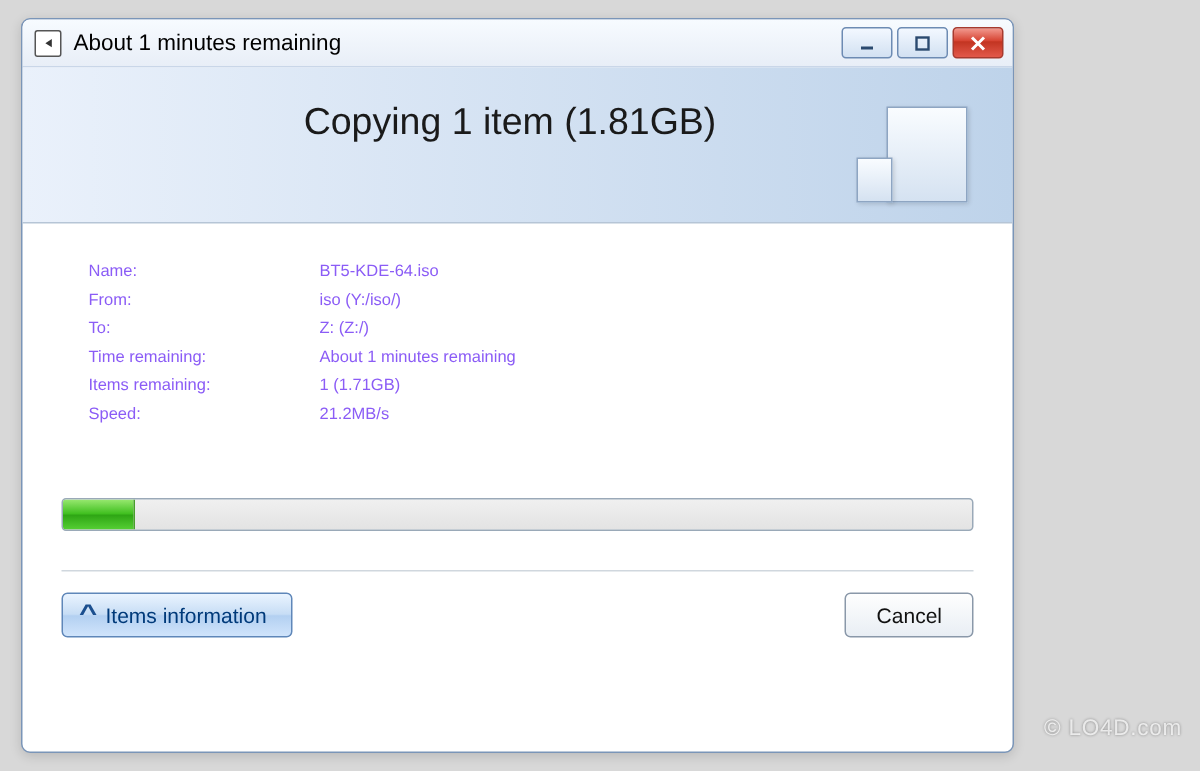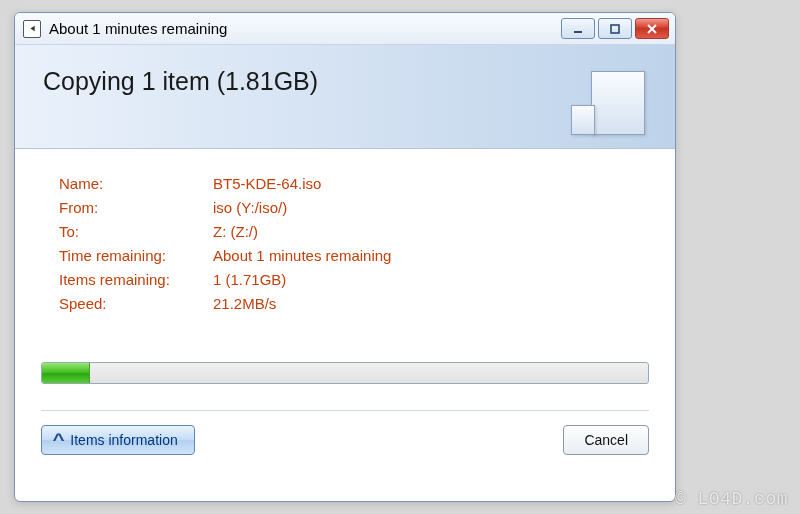--- a/index.html
+++ b/index.html
@@ -65,22 +65,23 @@
     background: linear-gradient(#f2998f, #d5402e 45%, #c23421 46%, #e2584a);
   }
   .win-btn svg { display: block; }
   .win-btn.close path { stroke:#fff; }
 
   
   .header {
     height: 104px;
     background: linear-gradient(to right, #eaf1fb, #bed3ea);
     border-bottom: 1px solid #b6c5d6;
-    padding: 22px 28px 0 28px;
-    position: relative;
+    padding: 22px 28px 0 18px;
+    position: relative;
+    text-align: center;
   }
   .header h1 {
     font-weight: 400;
     font-size: 25px;
     color: #1a1a1a;
   }
   .header .paper {
     position: absolute;
     right: 30px; top: 26px;
     width: 64px; height: 72px;
@@ -95,22 +96,22 @@
   .header .paper .pg.small { left:-10px; top:34px; width:24px; height:30px; }
 
   
   .body {
     padding: 26px 44px 10px 44px;
   }
   .details {
     display: grid;
     grid-template-columns: 154px auto;
     row-gap: 7px;
-    font-size: 15px;
-    color: #c2410c;
+    font-size: 11px;
+    color: #8b5cf6;
   }
   .details .label { white-space: nowrap; }
   .details .value { white-space: nowrap; }
   .details b { font-weight: 400; }
 
   
   .progress-wrap {
     margin: 40px 26px 0 26px;
     height: 22px;
     border: 1px solid #9aa9b8;
@@ -162,25 +163,25 @@
   .btn.more .chev {
     font-size: 16px;
     color: #1b4f8f;
     font-weight: 800;
     line-height:1;
     transform: scaleX(1.3);
   }
 
   .watermark {
     position: absolute;
-    right: 12px; bottom: 5px;
-    font-size: 18px;
+    right: 12px; bottom: 20px;
+    font-size: 15px;
     color: rgba(255,255,255,.75);
     letter-spacing: .5px;
-    font-family: Liberation Mono, monospace;
+    font-family: Liberation Sans, sans-serif;
     text-shadow: 0 0 2px rgba(0,0,0,.4);
   }
 </style>
 </head>
 <body>
 
 <div class="window">
 
   <div class="titlebar">
     <div class="app-icon"></div>

